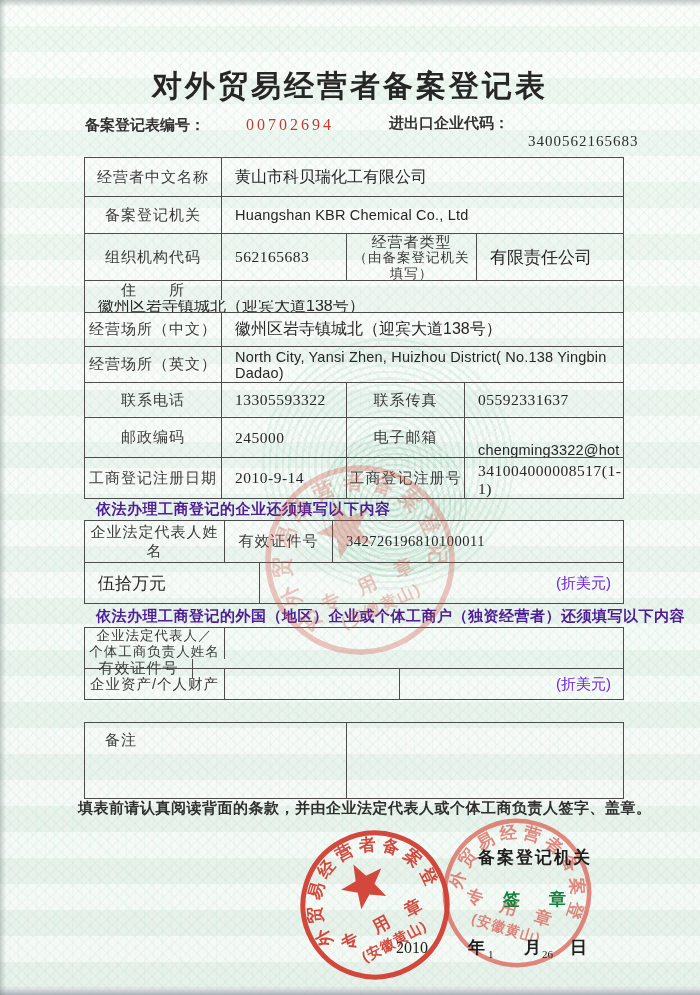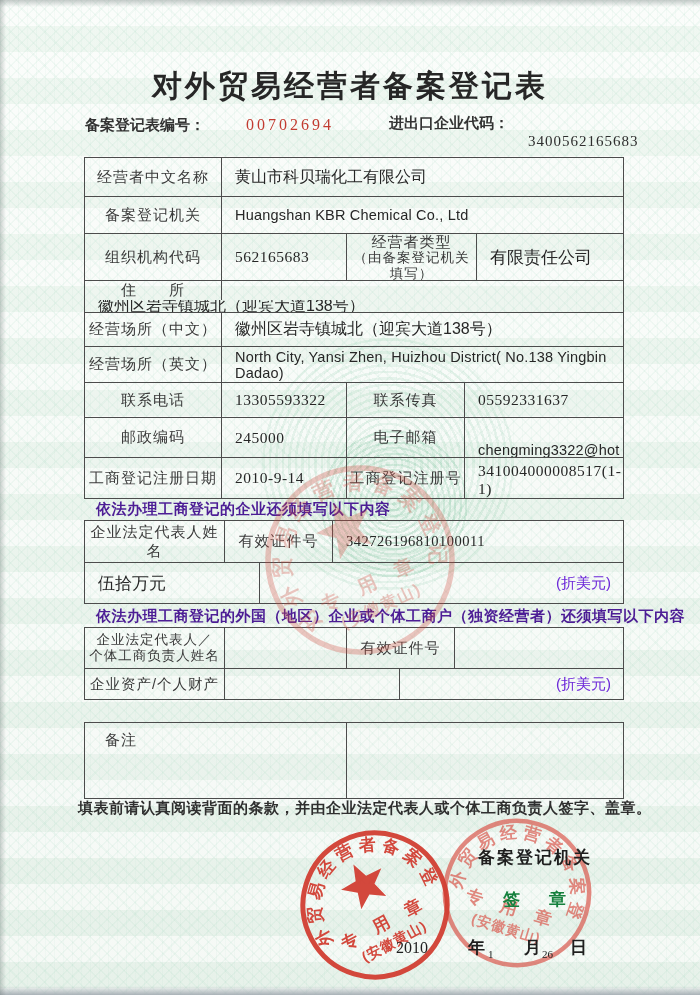--- a/index.html
+++ b/index.html
@@ -153,21 +153,21 @@
   </div>
   <div class="tr" style="height:40px;">
     <div class="td val" style="width:175px;flex:none;font-size:17px;">伍拾万元</div>
     <div class="td usd grow">(折美元)</div>
   </div>
 </div>
 
 <div class="sec-head" style="top:607px;">依法办理工商登记的外国（地区）企业或个体工商户（独资经营者）还须填写以下内容</div>
 
 <div class="tbl" style="top:627px;">
-  <div class="tr" style="height:41px;">
+  <div class="tr" style="height:41px;flex-direction:column;">
     <div class="td lab w2-l two-line">
       <span class="sub">企业法定代表人／</span>
       <span class="sub">个体工商负责人姓名</span>
     </div>
     <div class="td val w2-v"></div>
     <div class="td lab w2-c">有效证件号</div>
     <div class="td val grow"></div>
   </div>
   <div class="tr" style="height:30px;">
     <div class="td lab w2-l" style="font-size:14.5px;">企业资产/个人财产</div>

